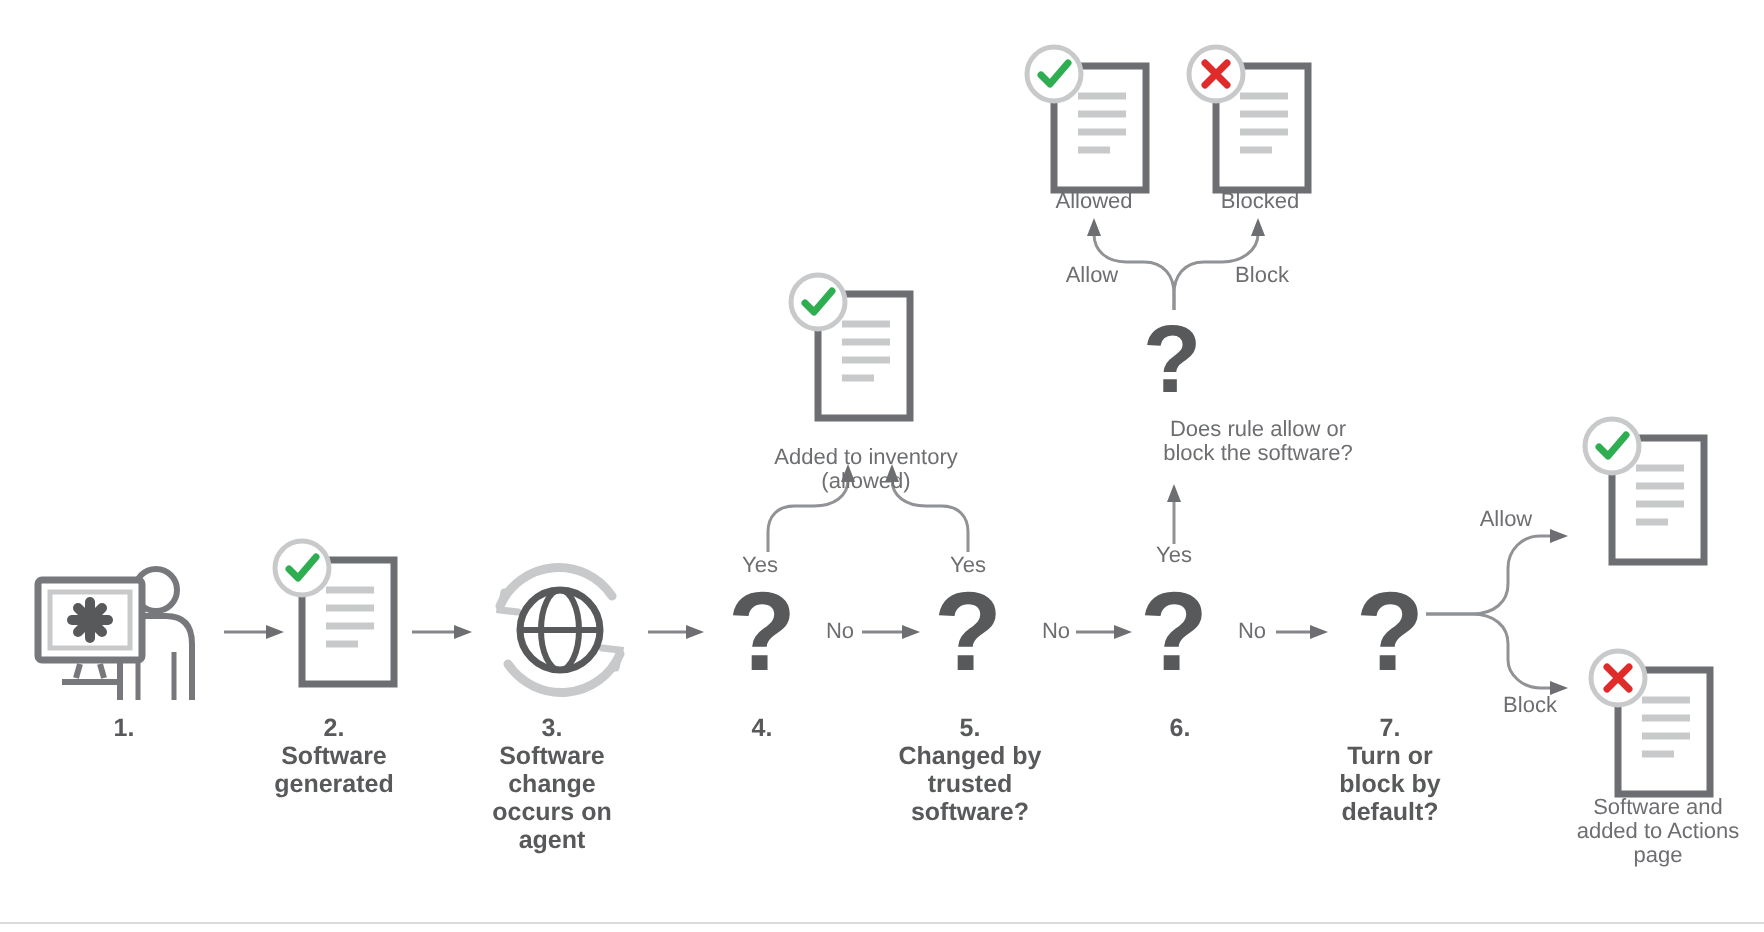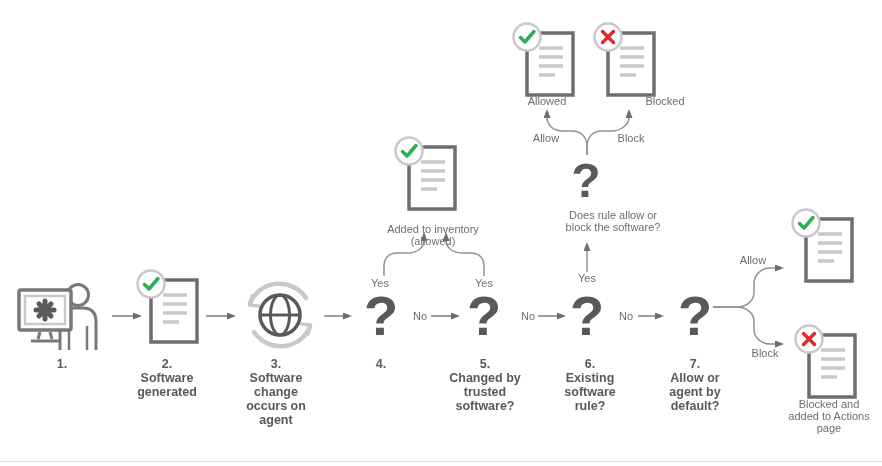--- a/index.html
+++ b/index.html
@@ -168,38 +168,37 @@
   </div>
   <div class="step" style="left:333px;top:357px;width:96px">
     <span class="num">4.</span>
   </div>
   <div class="step" style="left:442px;top:357px;width:86px">
     <span class="num">5.</span>
     <span class="txt">Changed by trusted software?</span>
   </div>
   <div class="step" style="left:554px;top:357px;width:72px">
     <span class="num">6.</span>
-    <span class="txt">Existing software rule?</span>
   </div>
   <div class="step" style="left:659px;top:357px;width:72px">
     <span class="num">7.</span>
-    <span class="txt">Allow or agent by default?</span>
+    <span class="txt">Turn or block by default?</span>
   </div>
 
   <div class="sm" style="left:364px;top:277px;width:32px">Yes</div>
   <div class="sm" style="left:468px;top:277px;width:32px">Yes</div>
   <div class="sm" style="left:571px;top:272px;width:32px">Yes</div>
   <div class="sm" style="left:404px;top:310px;width:32px">No</div>
   <div class="sm" style="left:512px;top:310px;width:32px">No</div>
   <div class="sm" style="left:610px;top:310px;width:32px">No</div>
   <div class="sm" style="left:516px;top:132px;width:60px">Allow</div>
   <div class="sm" style="left:601px;top:132px;width:60px">Block</div>
   <div class="sm" style="left:723px;top:254px;width:60px">Allow</div>
   <div class="sm" style="left:735px;top:347px;width:60px">Block</div>
 
   <div class="sm" style="left:377px;top:223px;width:112px">Added to inventory (allowed)</div>
-  <div class="sm" style="left:562px;top:209px;width:102px">Does rule allow or block the software?</div>
+  <div class="sm" style="left:578px;top:209px;width:102px">Does rule allow or block the software?</div>
   <div class="sm" style="left:512px;top:95px;width:70px">Allowed</div>
-  <div class="sm" style="left:630px;top:95px;width:70px">Blocked</div>
-  <div class="sm" style="left:783px;top:398px;width:92px">Blocked and added to Actions page</div>
+  <div class="sm" style="left:595px;top:95px;width:70px">Blocked</div>
+  <div class="sm" style="left:783px;top:398px;width:92px">Software and added to Actions page</div>
 
   <div class="divider"></div>
 </div>
 
 </body></html>

